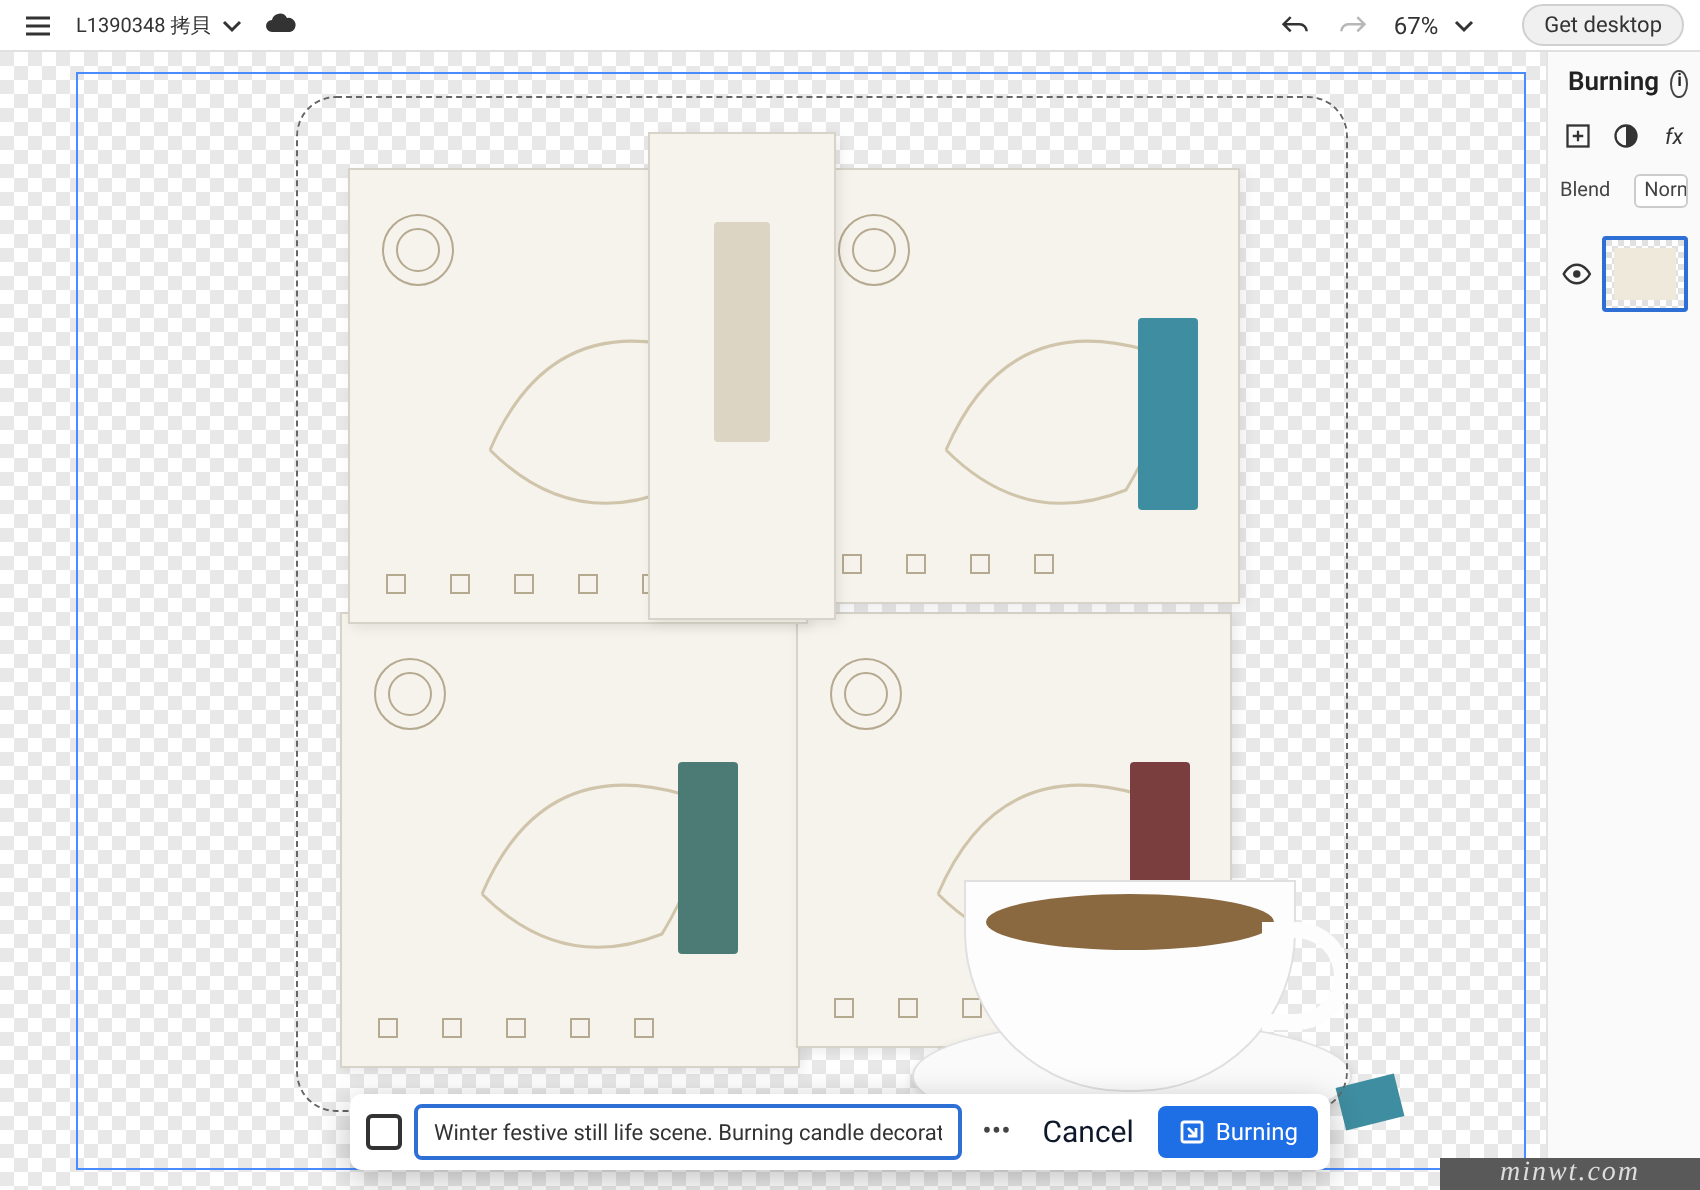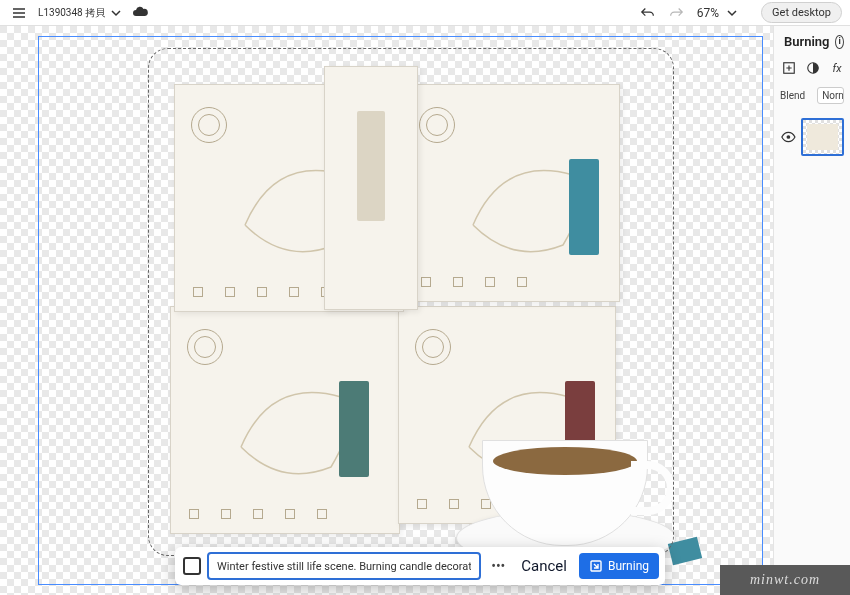--- a/index.html
+++ b/index.html
@@ -72,21 +72,21 @@
 .panel-icons { display: flex; align-items: center; gap: 10px; padding-left: 2px; margin-bottom: 10px; }
 .panel-icons .pi { width: 18px; height: 18px; display: flex; align-items: center; justify-content: center; }
 .blend-row { display: flex; align-items: center; gap: 12px; font-size: 10px; color: #444; margin-bottom: 14px; }
 .blend-select { flex: 1; border: 1px solid #ccc; border-radius: 3px; padding: 2px 4px; font-size: 10px; background: #fff; overflow: hidden; }
 .layer-row { display: flex; align-items: center; gap: 4px; }
 .eye-icon { width: 18px; height: 18px; }
 .layer-thumb { width: 46px; height: 38px; border: 2px solid #2e6fd6; border-radius: 2px; background: #fff; position: relative; overflow: hidden; }
 .layer-thumb-bg { position: absolute; inset: 0; background-image: repeating-conic-gradient(#fff 0% 25%, #e0e0e0 0% 50%); background-size: 6px 6px; }
 .layer-thumb-img { position: absolute; inset: 4px; background: #efe9dc; border-radius: 1px; }
 
-.watermark { position: absolute; right: 0; bottom: 0; width: 130px; height: 30px; background: #595959; color: #ddd; font-size: 14px; font-style: italic; font-family: Georgia, serif; display: flex; align-items: center; justify-content: center; letter-spacing: 1px; }
+.watermark { position: absolute; right: 0; bottom: 0; width: 130px; height: 16px; background: #595959; color: #ddd; font-size: 14px; font-style: italic; font-family: Georgia, serif; display: flex; align-items: center; justify-content: center; letter-spacing: 1px; }
 </style>
 </head>
 <body>
 
 <div class="topbar">
   <div class="menu-btn">
     <svg viewBox="0 0 16 16">
         <path stroke="#333" stroke-width="1.5" d="M2 4h12M2 8h12M2 12h12"></path>
       </svg>
   </div>

